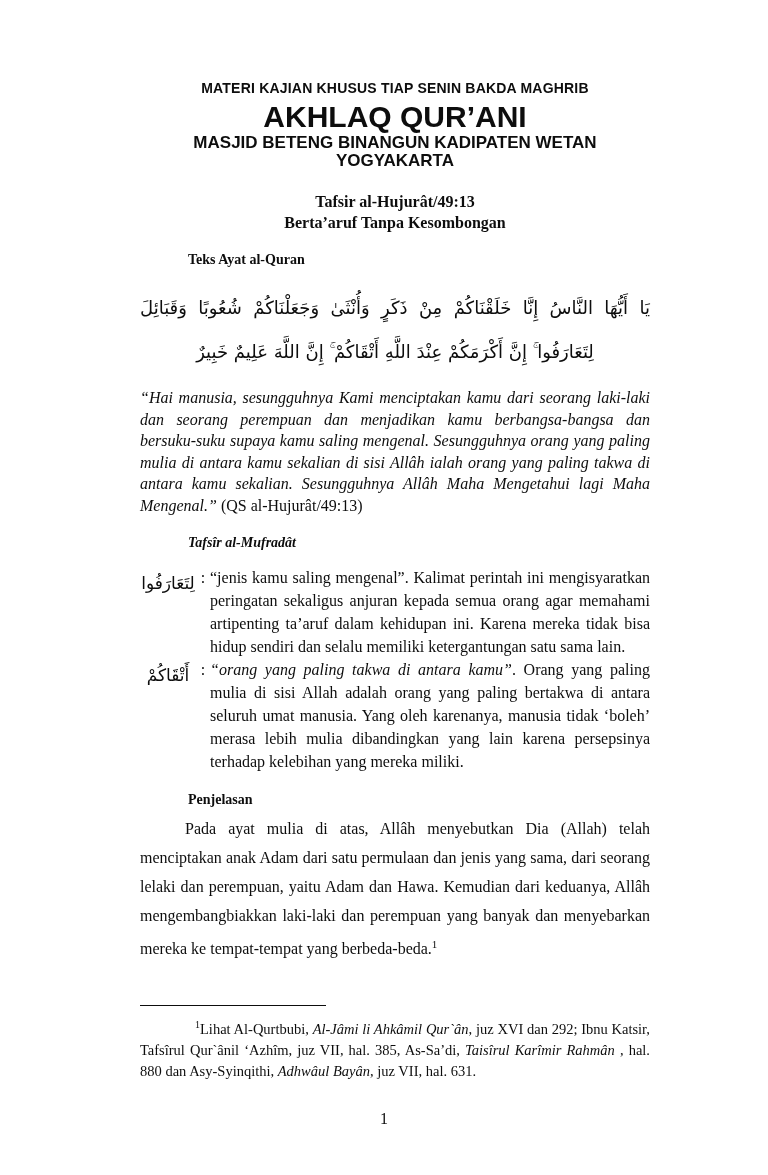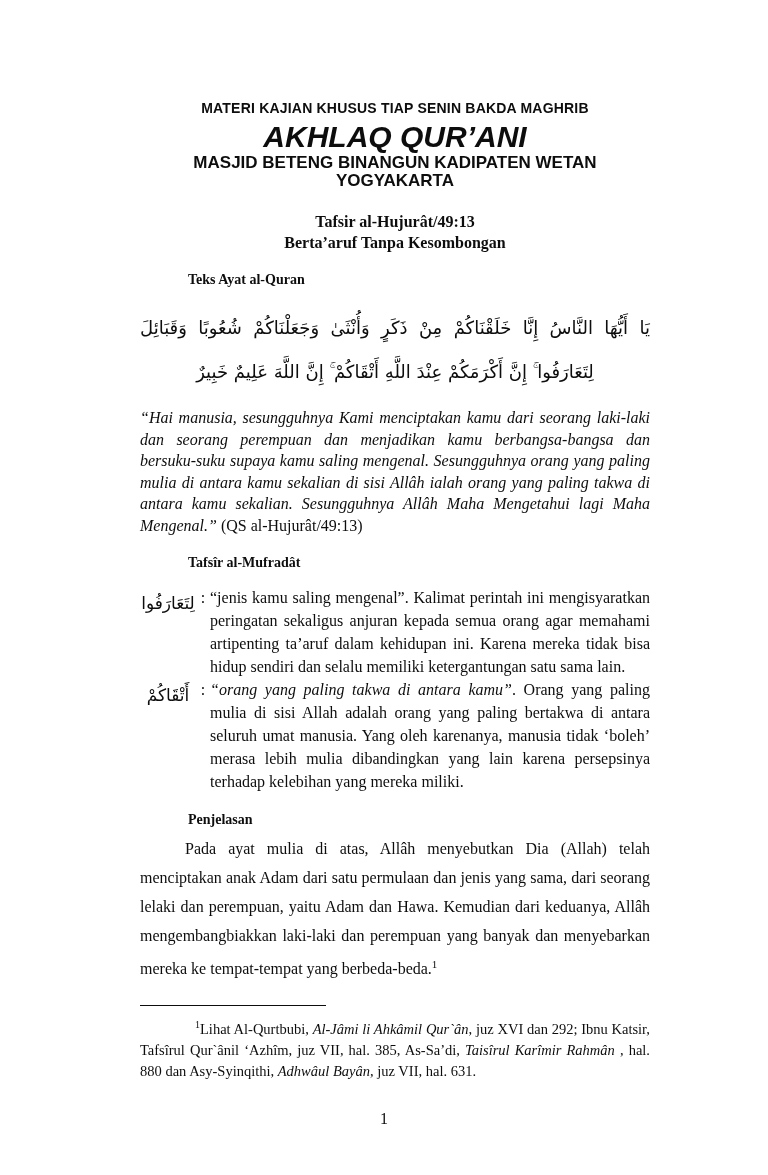--- a/index.html
+++ b/index.html
@@ -5,53 +5,52 @@
   html, body { margin: 0; padding: 0; background: #ffffff; }
   .page {
     position: relative;
     width: 768px;
     height: 1175px;
     background: #ffffff;
     color: #0d0d0d;
     font-family: "Liberation Serif", serif;
     overflow: hidden;
     box-sizing: border-box;
-    padding-top: 100px;
+    padding-top: 80px;
   }
   .content { width: 510px; margin: 0 auto 0 140px; }
 
   
   .kicker {
     font-family: "Liberation Sans", sans-serif;
     font-weight: bold;
     font-size: 14px;
     line-height: 17px;
     text-align: center;
     letter-spacing: 0.2px;
   }
   .doc-title {
     font-family: "Liberation Sans", sans-serif;
     font-weight: bold;
     font-size: 30px;
     line-height: 35px;
     text-align: center;
     margin: 2px 0 0 0;
-    font-style: italic;
   }
   .subtitle {
     font-family: "Liberation Sans", sans-serif;
     font-weight: bold;
     font-size: 17px;
     line-height: 18px;
     text-align: center;
   }
   .topic { margin-top: 21px; text-align: center; font-weight: bold; font-size: 16px; line-height: 21px; }
 
   .section-heading { font-weight: bold; font-size: 14px; line-height: 20px; margin-top: 17px; margin-left: 48px; }
-  .section-heading.it { }
+  .section-heading.it { font-style: italic; }
 
   
   .arabic {
     direction: rtl;
     font-family: "DejaVu Sans", sans-serif;
     font-size: 18px;
     margin-top: 16px;
   }
   .arabic-line1 { text-align: justify; text-align-last: justify; line-height: 44px; }
   .arabic-line2 { text-align: center; line-height: 44px; }

